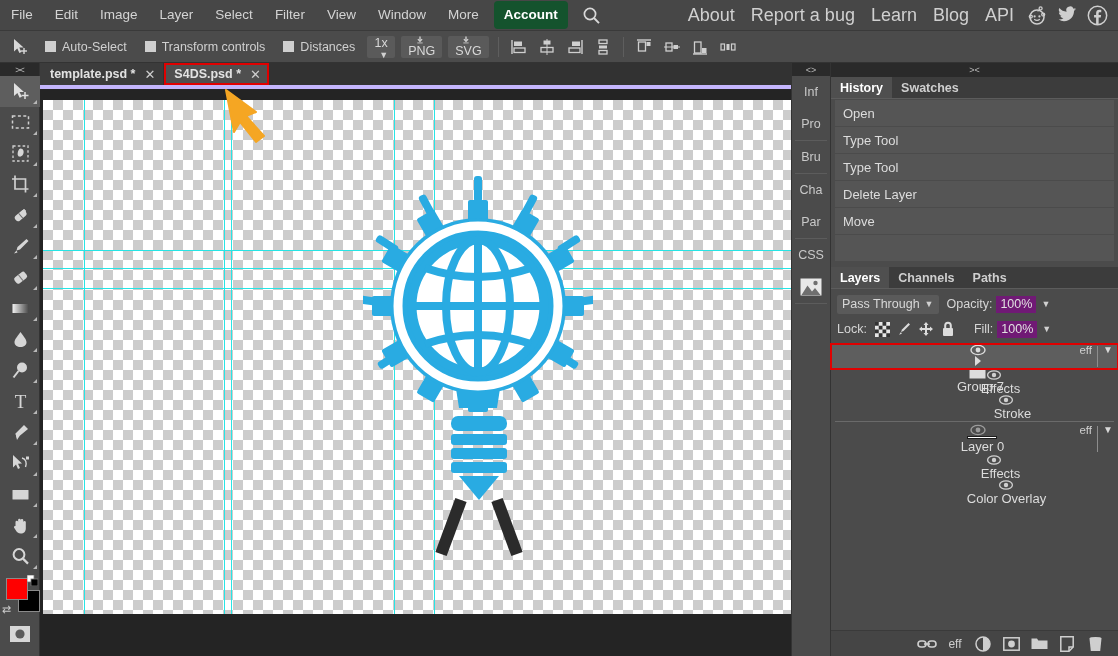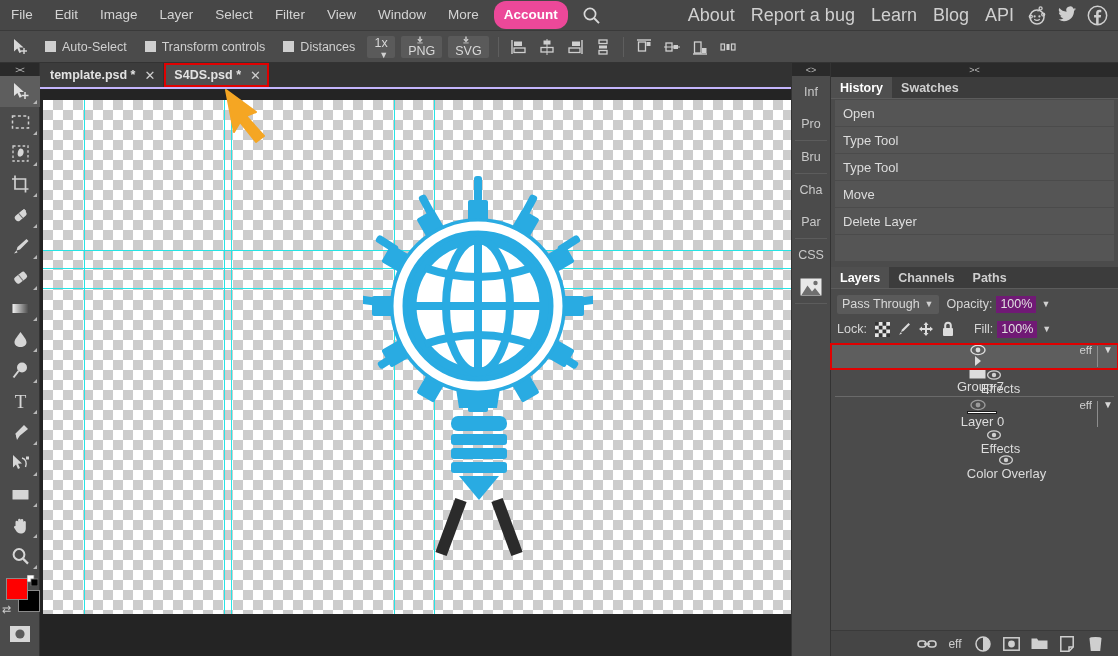--- a/index.html
+++ b/index.html
@@ -18,22 +18,22 @@
   .menubar {
     position: absolute; left: 0; top: 0; width: 1118px; height: 31px;
     background: #474747; display: flex; align-items: center;
     border-bottom: 1px solid #3a3a3a;
   }
   .menu-item {
     padding: 6px 11px; font-size: 13.5px; color: #d4d4d4; cursor: default;
     line-height: 16px; white-space: nowrap;
   }
   .menu-account {
-    background: #ec4899; color: #fff; font-weight: bold;
-    padding: 6px 10px; margin: 0 4px; border-radius: 12px;
+    background: #14532d; color: #fff; font-weight: bold;
+    padding: 6px 10px; margin: 0 4px; border-radius: 4px;
   }
   .menu-search { padding: 0 8px 0 10px; display: flex; align-items: center; }
   .spacer { flex: 1 1 auto; }
   .menu-right { display: flex; align-items: center; padding-right: 6px; }
   .menu-link { padding: 6px 8px; font-size: 18px; color: #d0d0d0; white-space: nowrap; }
   .social { width: 22px; height: 22px; margin: 0 4px; display: flex; align-items: center; justify-content: center; }
 
   
   .optionsbar {
     position: absolute; left: 0; top: 31px; width: 1118px; height: 32px;
@@ -67,21 +67,21 @@
   .swatches { position: relative; width: 40px; height: 46px; }
   .sw-fg { position: absolute; left: 6px; top: 6px; width: 22px; height: 22px; background: #ff0000; border: 1px solid #8a8a8a; }
   .sw-bg { position: absolute; left: 18px; top: 18px; width: 22px; height: 22px; background: #000000; border: 1px solid #8a8a8a; }
   .sw-mini { position: absolute; right: 2px; top: 2px; width: 11px; height: 11px; }
   .sw-swap { position: absolute; left: 2px; bottom: 2px; color: #ccc; font-size: 11px; }
 
   
   .tabbar {
     position: absolute; left: 40px; top: 63px; width: 751px; height: 26px;
     background: #323232; display: flex; align-items: stretch;
-    border-bottom: 2px solid #c4b5fd;
+    border-bottom: 4px solid #c4b5fd;
   }
   .doctab {
     display: flex; align-items: center; padding: 0 8px 0 10px; font-size: 12.5px;
     color: #e2e2e2; font-weight: bold; background: #3c3c3c; margin-right: 1px;
     position: relative; white-space: nowrap;
   }
   .doctab.active { background: #4f4f4f; }
   .doctab.marked { outline: 2px solid #e00000; outline-offset: -2px; }
   .tab-x { margin-left: 9px; font-size: 13px; color: #cfcfcf; font-weight: normal; }
 
@@ -594,22 +594,22 @@
     <div class="panel-head">&gt;&lt;</div>
 
     <div class="panel-tabs">
       <div class="ptab active">History</div>
       <div class="ptab">Swatches</div>
     </div>
     <div class="hist-list">
       <div class="hist-row">Open</div>
       <div class="hist-row">Type Tool</div>
       <div class="hist-row">Type Tool</div>
+      <div class="hist-row">Delete Layer</div>
       <div class="hist-row">Move</div>
-      <div class="hist-row">Delete Layer</div>
       <div class="hist-row empty"></div>
     </div>
 
     <div class="panel-tabs" style="margin-top:6px;">
       <div class="ptab active">Layers</div>
       <div class="ptab">Channels</div>
       <div class="ptab">Paths</div>
     </div>
 
     <div class="layers-ctl">
@@ -690,20 +690,29 @@
       <div class="layer-row" style="padding-left:38px">
         <span class="eye">
           <svg width="16" height="12" viewBox="0 0 16 12">
               <ellipse cx="8" cy="6" rx="6.4" ry="4.2" fill="none" stroke="#cfcfcf" stroke-width="1.3"></ellipse>
               <circle cx="8" cy="6" r="2.2" fill="#cfcfcf"></circle>
             </svg>
         </span>
         <span style="margin-left:14px">Effects</span>
       </div>
 
+      <div class="layer-row" style="padding-left:62px">
+        <span class="eye">
+          <svg width="16" height="12" viewBox="0 0 16 12">
+              <ellipse cx="8" cy="6" rx="6.4" ry="4.2" fill="none" stroke="#cfcfcf" stroke-width="1.3"></ellipse>
+              <circle cx="8" cy="6" r="2.2" fill="#cfcfcf"></circle>
+            </svg>
+        </span>
+        <span style="margin-left:14px">Stroke</span>
+      </div>
 
       <div class="layer-sep"></div>
 
       <div class="layer-row" style="height:30px">
         <span class="eye">
           <svg width="16" height="12" viewBox="0 0 16 12">
               <ellipse cx="8" cy="6" rx="7" ry="4.6" fill="none" stroke="#9a9a9a" stroke-width="1.4"></ellipse>
               <circle cx="8" cy="6" r="2.4" fill="#9a9a9a"></circle>
             </svg>
         </span>

